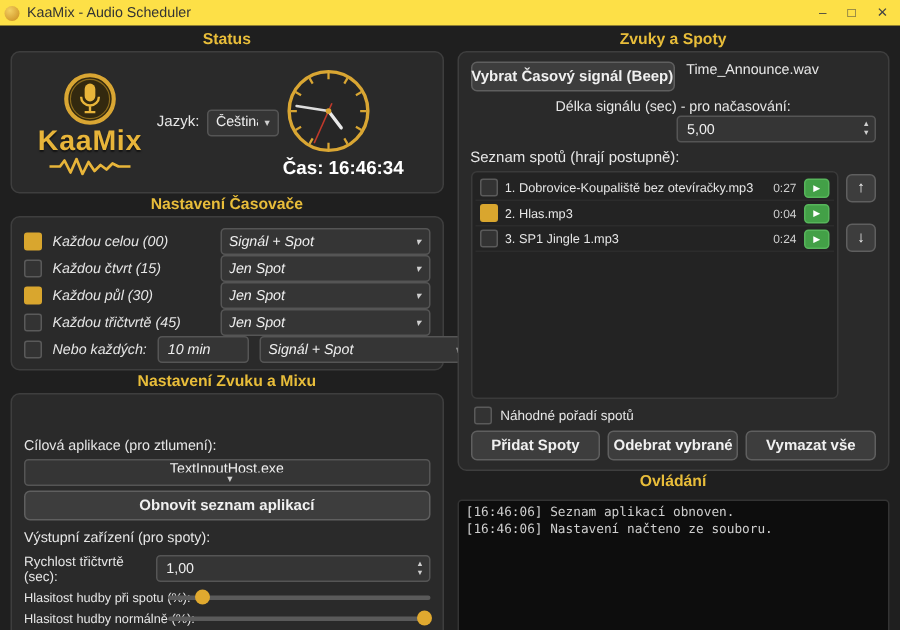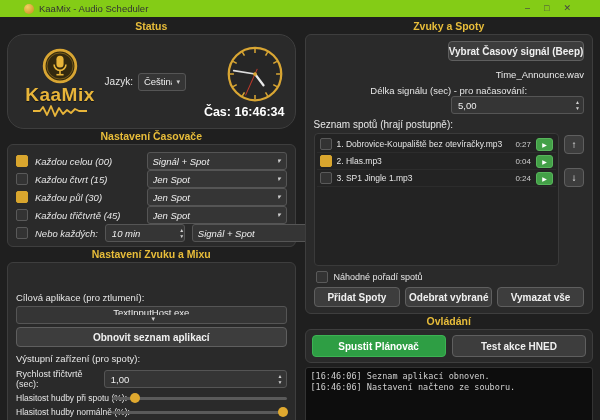--- a/index.html
+++ b/index.html
@@ -1,38 +1,38 @@
 <!DOCTYPE html>
 <html><head>
 <meta charset="utf-8">
 <style>
   * { margin:0; padding:0; box-sizing:border-box; }
   html,body { width:600px; height:420px; overflow:hidden; }
   body { font-family:"Liberation Sans", sans-serif; background:#1f1f1f; color:#e6e6e6; }
   .window { width:600px; height:420px; display:flex; flex-direction:column; background:#1f1f1f; }
 
   
-  .titlebar { height:17px; background:#84cc16; display:flex; align-items:center; padding:0 21px; flex:none; }
+  .titlebar { height:17px; background:#fde047; display:flex; align-items:center; padding:0 0; flex:none; }
   .app-icon { width:10px; height:10px; border-radius:50%; background:radial-gradient(circle at 35% 30%, #f3d062, #c98a1c); margin:0 5px 0 3px; flex:none; }
   .titlebar .title { font-size:9.5px; color:#333; flex:1; white-space:nowrap; }
   .win-controls { display:flex; gap:14px; padding-right:8px; }
   .wc { font-size:9px; color:#444; line-height:17px; cursor:default; }
 
   
   .main { flex:1; display:flex; gap:9px; padding:2px 7px 4px 7px; }
   .col { flex:1; display:flex; flex-direction:column; min-width:0; }
   .sec-header { color:#e8bd3a; font-weight:bold; font-size:10.5px; text-align:center; padding:1px 0 2px; flex:none; }
   .groupbox { background:#2a2a2a; border:1px solid #3e3e3e; border-radius:6px; }
 
   
-  .status-box { height:95px; display:flex; align-items:center; justify-content:space-between; padding:4px 10px;border-radius:17px; }
+  .status-box { height:95px; display:flex; align-items:center; justify-content:space-between; padding:4px 10px; }
   .logo { display:flex; flex-direction:column; align-items:center; width:84px; }
   .logo-text { font-size:19px; font-weight:800; color:#e8b53a; letter-spacing:0.5px; line-height:20px; text-shadow:0 1px 1px #00000088; }
   .lang { display:flex; align-items:center; gap:5px; font-size:10px; }
-  .clock-wrap { display:flex; flex-direction:column; align-items:flex-end; width:96px; }
+  .clock-wrap { display:flex; flex-direction:column; align-items:flex-start; width:96px; }
   .time { font-size:12.5px; font-weight:bold; color:#ffffff; white-space:nowrap; margin-top:1px; }
   .hand { transform-box: view-box; }
 
   
   .select { background:#353535; border:1px solid #555; border-radius:3px; height:18px; display:flex; align-items:center; padding:0 5px; font-size:9.5px; color:#eee; }
   .select .txt { flex:1; white-space:nowrap; overflow:hidden; }
   .chev { font-size:7px; color:#cfcfcf; margin-left:4px; }
   .spin { background:#353535; border:1px solid #555; border-radius:3px; height:18px; display:flex; align-items:center; padding:0 0 0 6px; font-size:9.5px; color:#eee; }
   .spin .txt { flex:1; white-space:nowrap; }
   .spin-arrows { display:flex; flex-direction:column; justify-content:center; padding:0 3px; line-height:6px; }
@@ -42,35 +42,35 @@
   .cb.checked { background:#d9a62e; border-color:#d9a62e; }
   .slider { position:relative; flex:1; height:10px; }
   .slider .track { position:absolute; top:4px; left:0; right:0; height:3px; background:#5a5a5a; border-radius:2px; }
   .slider .thumb { position:absolute; top:0; width:10px; height:10px; border-radius:50%; background:#e0a92f; }
 
   
   .timer-box { padding:7px 8px; display:flex; flex-direction:column; justify-content:space-between; height:103px;font-style:italic; }
   .t-row { display:flex; align-items:center; gap:7px; height:18px; }
   .t-row .lbl { font-size:9.5px; white-space:nowrap; }
   .t-row .select { width:140px; margin-left:auto; flex:none; }
-  .t-row .spin { width:80px; flex:none;gap:36px; }
+  .t-row .spin { width:61px; flex:none;gap:36px; }
 
   
   .mix-box { padding:6px 8px 5px; display:flex; flex-direction:column; gap:3px; flex:1; }
   .mix-lbl { font-size:9.5px;margin-top:23px; }
   .mix-box .select { width:100%;flex-direction:column; }
   .fade-row { display:flex; align-items:center; margin-top:2px; }
   .fade-row .lbl { font-size:9px; }
   .fade-row .spin { width:190px; margin-left:auto; }
   .s-row { display:flex; align-items:center; margin-top:1px; }
   .s-row .lbl { font-size:8.5px; width:96px; flex:none; white-space:nowrap; }
 
   
   .spots-box { padding:6px 8px; display:flex; flex-direction:column; height:280px; }
-  .sig-row { display:flex; align-items:flex-end; gap:8px;flex-direction:column; }
+  .sig-row { display:flex; align-items:flex-start; gap:8px; }
   .sig-row .btn { width:136px; flex:none; }
   .sig-file { font-size:9.5px; color:#e8e8e8; white-space:nowrap; }
   .len-row { display:flex; align-items:center; margin-top:5px;flex-direction:column; }
   .len-row .lbl { font-size:9.5px; }
   .len-row .spin { width:133px; margin-left:auto; }
   .list-lbl { font-size:10px; margin:5px 0 3px; }
   .list-area { display:flex; gap:5px; flex:1; min-height:0; }
   .spot-list { flex:1; background:#232323; border:1px solid #3a3a3a; border-radius:4px; padding:2px; overflow:hidden; }
   .spot-item { display:flex; align-items:center; gap:5px; height:17px; padding:0 3px; border-bottom:1px solid #2c2c2c; }
   .spot-item .name { flex:1; font-size:8.5px; white-space:nowrap; overflow:hidden; }
@@ -314,24 +314,20 @@
           <span class="lbl">Náhodné pořadí spotů</span>
         </div>
         <div class="spot-btns">
           <button class="btn">Přidat Spoty</button>
           <button class="btn">Odebrat vybrané</button>
           <button class="btn">Vymazat vše</button>
         </div>
       </div>
 
       <div class="sec-header">Ovládání</div>
-      <div class="groupbox control-box">
-        <button class="btn green">Spustit Plánovač</button>
-        <button class="btn">Test akce HNED</button>
-      </div>
 
       <div class="log">
         <div>[16:46:06] Seznam aplikací obnoven.</div>
         <div>[16:46:06] Nastavení načteno ze souboru.</div>
       </div>
     </div>
   </div>
 </div>
 
 </body></html>

